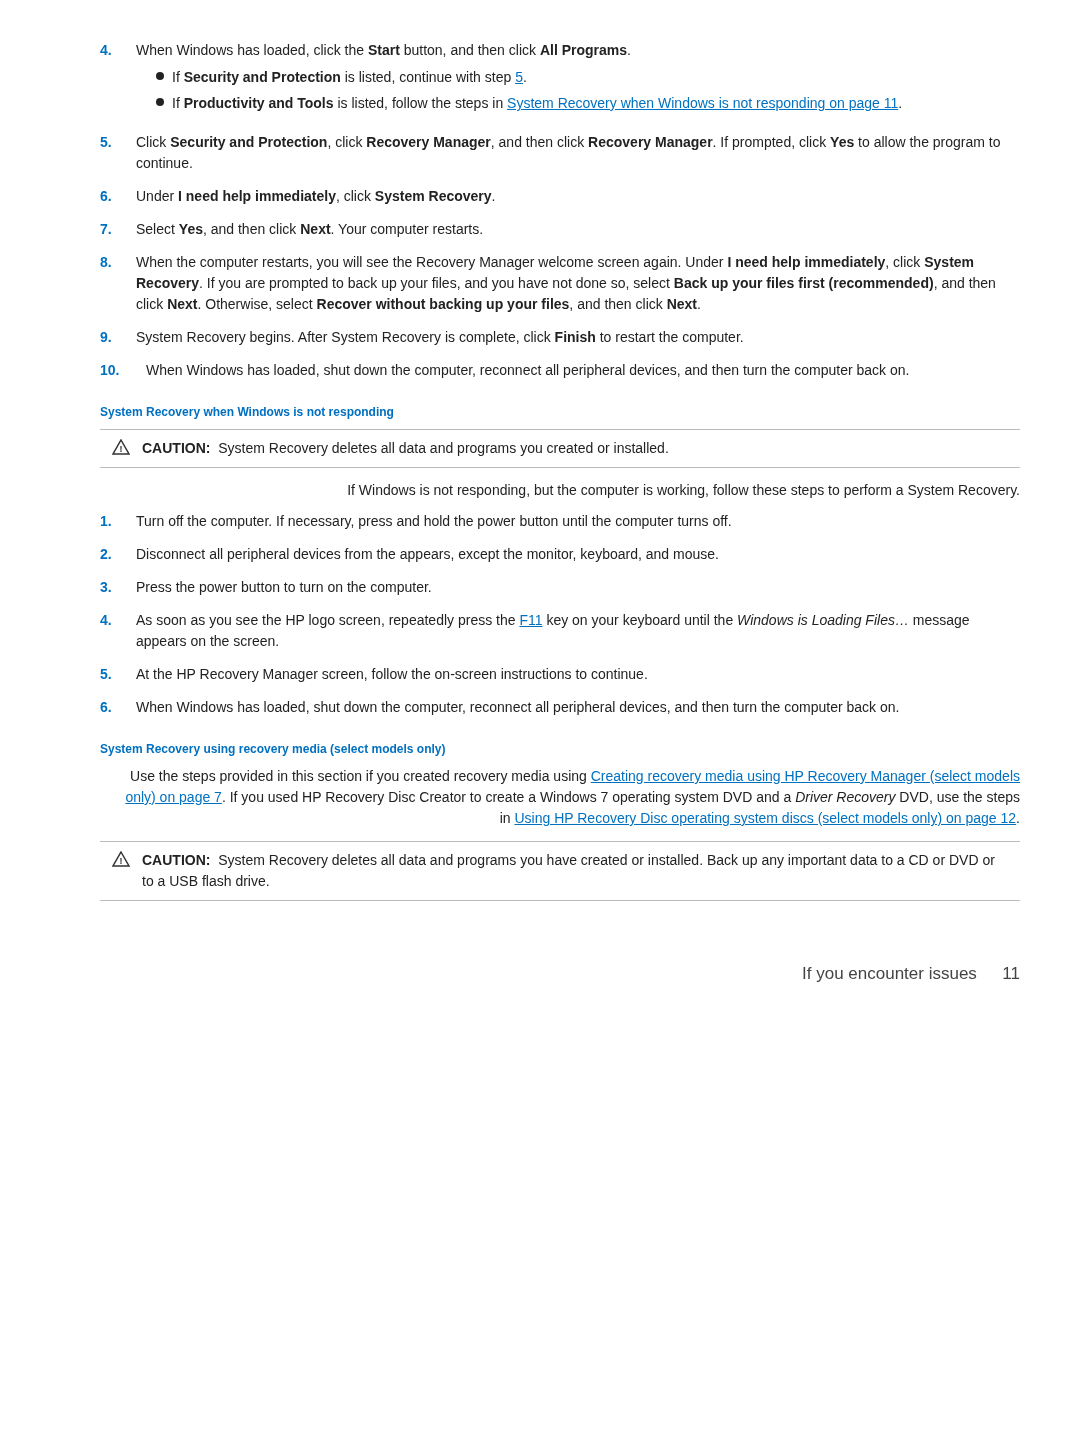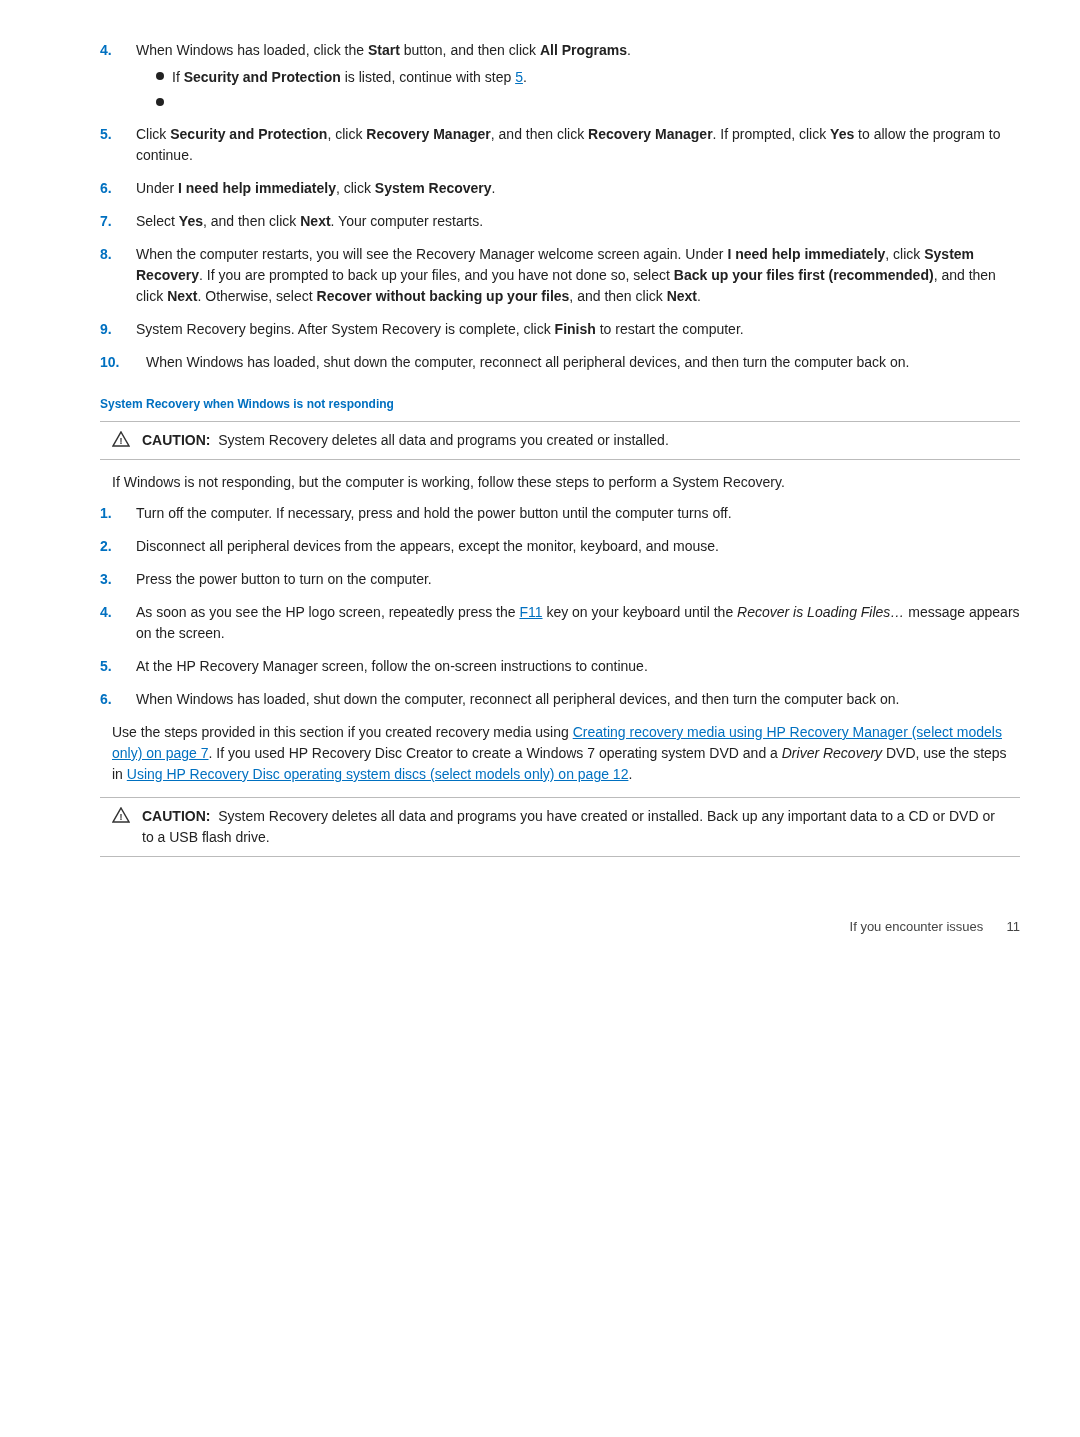--- a/index.html
+++ b/index.html
@@ -67,25 +67,26 @@
       border-right: none;
       padding: 8px 12px;
       margin: 8px 0 12px 0;
       display: flex;
       align-items: flex-start;
       gap: 8px;
     }
     .intro-text {
       margin-bottom: 10px;
       margin-left: 12px;
+      text-align: right;
     }
     .footer {
       margin-top: 60px;
       text-align: right;
-      font-size: 13px;
+      font-size: 17px;
       color: #444;
     }
     .footer-sep {
       display: inline-block;
       margin: 0 8px;
     }
   </style>
 </head>
 <body>
 
@@ -95,20 +96,21 @@
     <span class="num">4.</span>
     <div class="content">
       <span>When Windows has loaded, click the <b>Start</b> button, and then click <b>All Programs</b>.</span>
       <ul class="bullet-list">
         <li>
           <span class="bullet-dot"></span>
           <span>If <b>Security and Protection</b> is listed, continue with step <a href="#step5">5</a>.</span>
         </li>
         <li>
           <span class="bullet-dot"></span>
+          <span>If <b>Productivity and Tools</b> is listed, follow the steps in <a href="#sys-recovery-not-responding">System Recovery when Windows is not responding on page 11</a>.</span>
         </li>
       </ul>
     </div>
   </li>
 
   <li id="step5">
     <span class="num">5.</span>
     <div class="content">
       <span>Click <b>Security and Protection</b>, click <b>Recovery Manager</b>, and then click <b>Recovery Manager</b>. If prompted, click <b>Yes</b> to allow the program to continue.</span>
     </div>
@@ -184,41 +186,42 @@
     <li>
       <span class="num">3.</span>
       <div class="content">
         <span>Press the power button to turn on the computer.</span>
       </div>
     </li>
 
     <li>
       <span class="num">4.</span>
       <div class="content">
-        <span>As soon as you see the HP logo screen, repeatedly press the <a href="#">F11</a> key on your keyboard until the <em>Recover is Loading Files…</em> message appears on the screen.</span>
+        <span>As soon as you see the HP logo screen, repeatedly press the <a href="#">F11</a> key on your keyboard until the <em>Windows is Loading Files…</em> message appears on the screen.</span>
       </div>
     </li>
 
     <li>
       <span class="num">5.</span>
       <div class="content">
         <span>At the HP Recovery Manager screen, follow the on-screen instructions to continue.</span>
       </div>
     </li>
 
     <li>
       <span class="num">6.</span>
       <div class="content">
         <span>When Windows has loaded, shut down the computer, reconnect all peripheral devices, and then turn the computer back on.</span>
       </div>
     </li>
   </ul>
 </div>
 
 <div>
+  <p class="section-heading">System Recovery using recovery media (select models only)</p>
 
   <p class="intro-text" style="margin-bottom:12px;">
     Use the steps provided in this section if you created recovery media using <a href="#">Creating recovery media using HP Recovery Manager (select models only) on page 7</a>. If you used HP Recovery Disc Creator to create a Windows 7 operating system DVD and a <em>Driver Recovery</em> DVD, use the steps in <a href="#">Using HP Recovery Disc operating system discs (select models only) on page 12</a>.
   </p>
 
   <div class="caution-box">
     <span style="display:inline-flex;align-items:center;margin-right:4px;margin-top:1px;">
       <svg width="18" height="16" viewBox="0 0 18 16">
         <polygon points="9,1 17,15 1,15" fill="none" stroke="#333" stroke-width="1.5"></polygon>
         <text x="9" y="13" text-anchor="middle" font-size="9" font-weight="bold" fill="#333">!</text>

